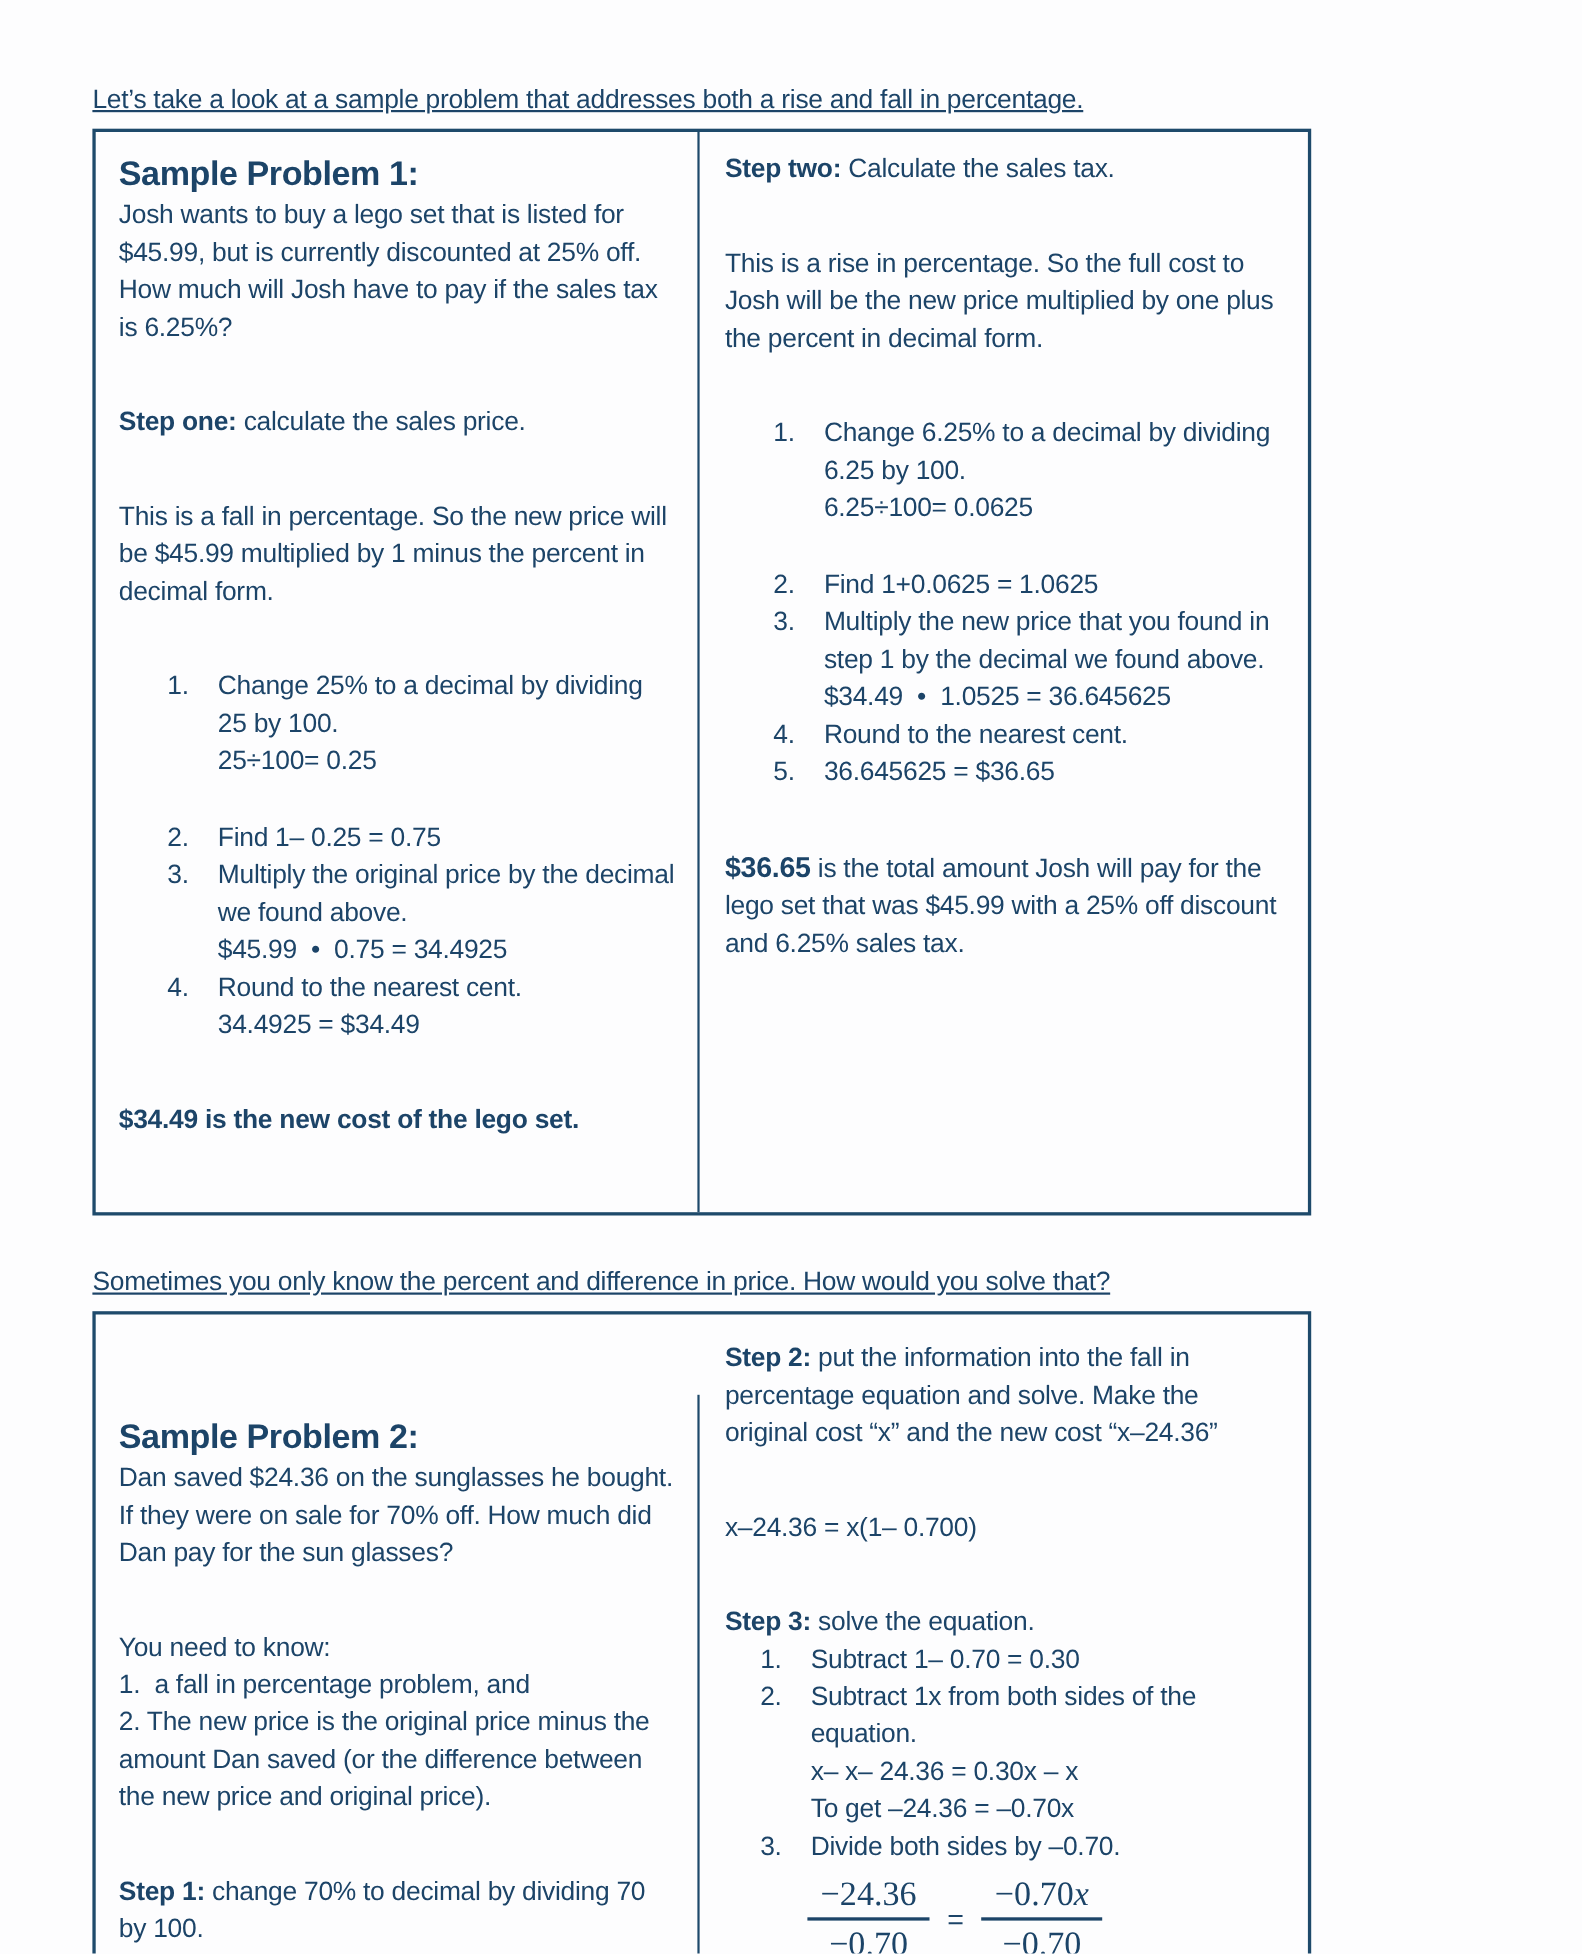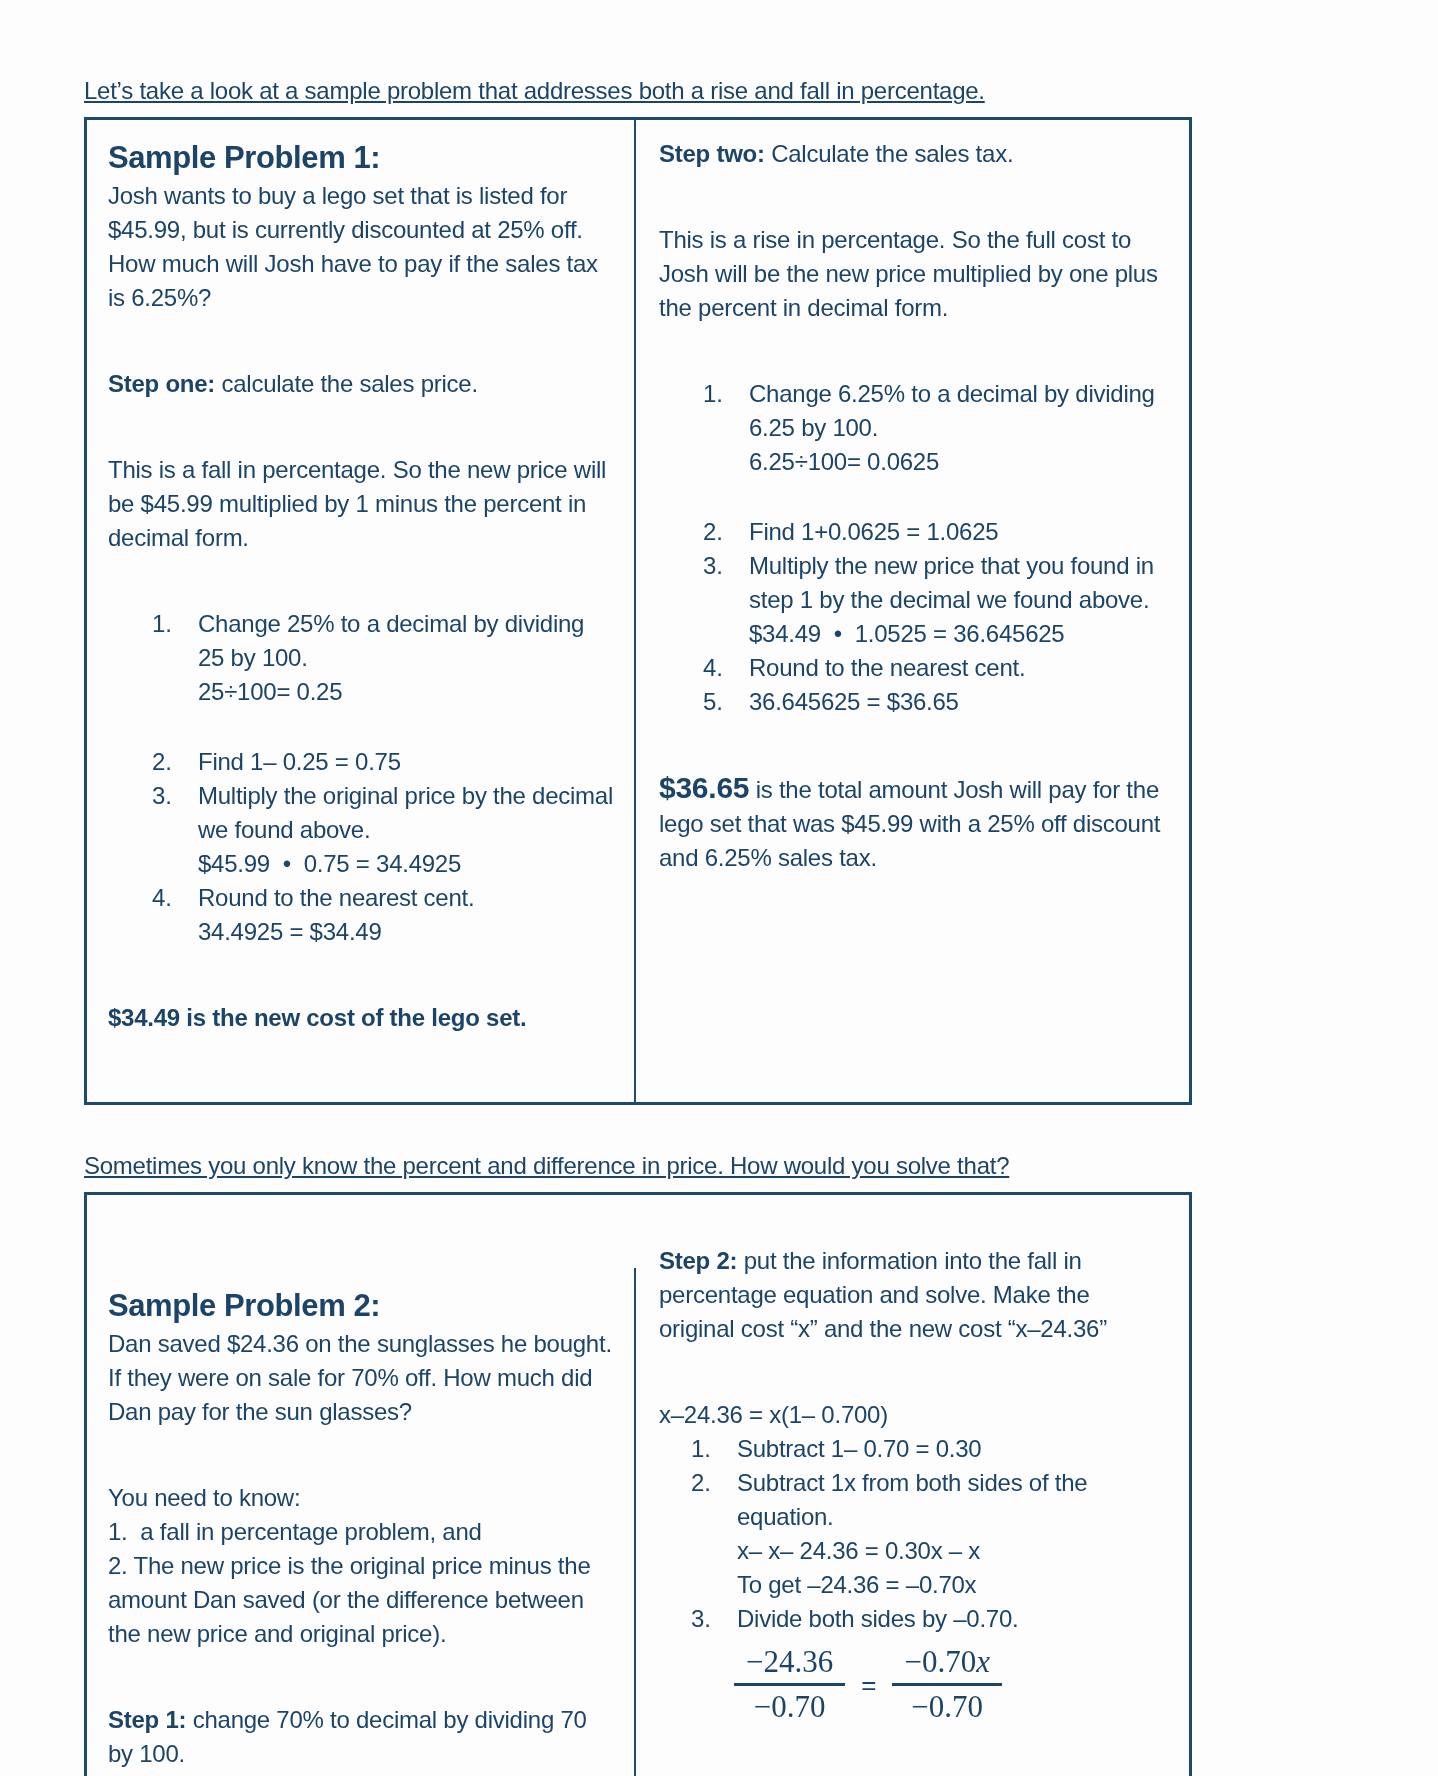--- a/index.html
+++ b/index.html
@@ -33,21 +33,21 @@
   li.gap{margin-bottom:36px;}
   .eq{white-space:pre-wrap;}
   .frac-row{display:flex;align-items:center;margin:8px 0 0 75px;
     font-family:"Liberation Serif","DejaVu Serif",serif;font-size:31px;line-height:36px;letter-spacing:0;}
   .frac{text-align:center;}
   .frac .num{padding:0 12px 3px;border-bottom:3px solid var(--ink);}
   .frac .den{padding:3px 12px 0;}
   .frac-eq{margin:0 16px;font-family:"Liberation Sans",sans-serif;font-size:26px;}
   .var{font-style:italic;}
   .result{font-size:31px;font-weight:bold;line-height:46px;letter-spacing:-0.4px;}
-  .concl-big{font-size:30px;font-weight:bold;}
+  .concl-big{font-size:26px;font-weight:bold;}
 </style>
 </head>
 <body>
 
 <div class="page">
 
   <p class="intro">Let’s take a look at a sample problem that addresses both a rise and fall in percentage.</p>
 
   <div class="tbl t1">
     <div class="cell cl">
@@ -108,20 +108,21 @@
       <p>Dan saved $24.36 on the sunglasses he bought. If they were on sale for 70% off. How much did Dan pay for the sun glasses?</p>
       <p class="mt">You need to know:</p>
       <p class="eq">1.  a fall in percentage problem, and</p>
       <p>2. The new price is the original price minus the amount Dan saved (or the difference between the new price and original price).</p>
       <p class="mt"><b>Step 1:</b><span> change 70% to decimal by dividing 70 by 100.</span></p>
       <p class="eq">70÷200= 0.70</p>
     </div>
     <div class="cell cr">
       <p><b>Step 2:</b><span> put the information into the fall in percentage equation and solve. Make the original cost “x” and the new cost “x–24.36”</span></p>
       <p class="mt eq">x–24.36 = x(1– 0.700)</p>
+      <p class="mt"><b>Step 3:</b><span> solve the equation.</span></p>
       <ol class="tight">
         <li>
           <div>Subtract 1– 0.70 = 0.30</div>
         </li>
         <li>
           <div>Subtract 1x from both sides of the equation.</div>
           <div class="eq">x– x– 24.36 = 0.30x – x</div>
           <div class="eq">To get –24.36 = –0.70x</div>
         </li>
         <li>

